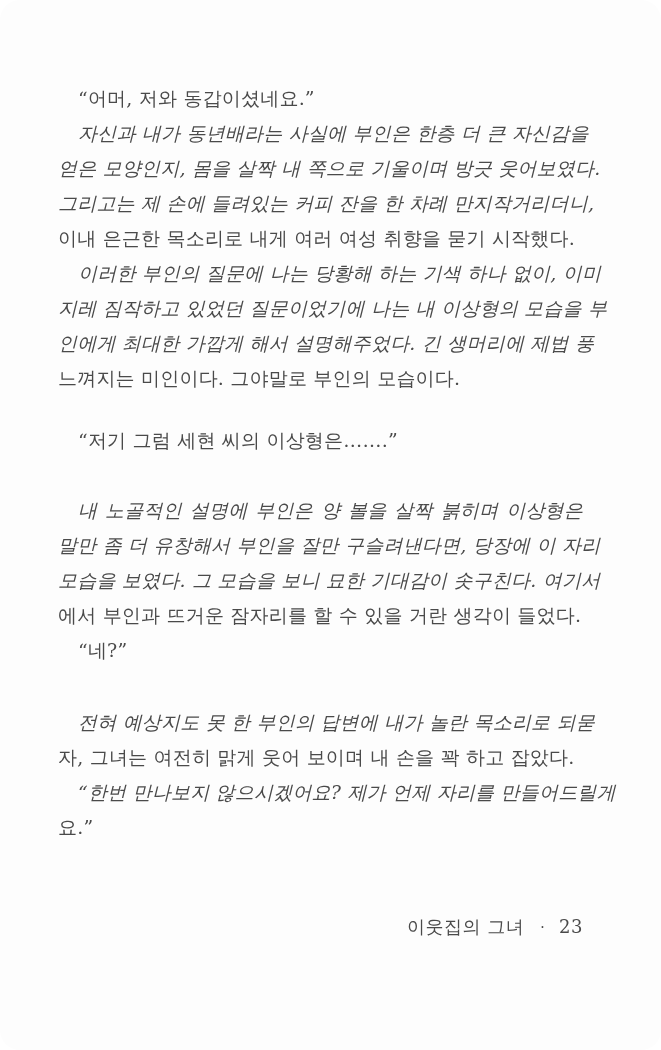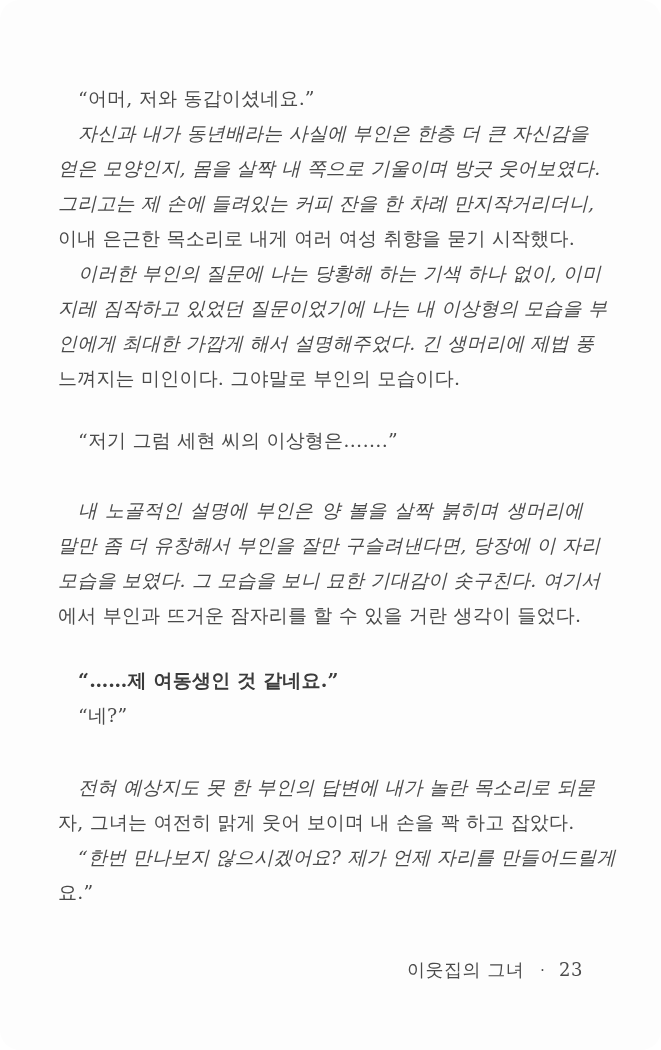--- a/index.html
+++ b/index.html
@@ -44,21 +44,21 @@
     text-align-last: justify;
     font-style: italic;
   }
   .line.bold {
     font-weight: bold;
     color: var(--bold-color, #3b3b3b);
   }
   .page-footer {
     position: absolute;
     left: 58px;
-    top: 955px;
+    top: 912px;
     width: 525px;
     text-align: right;
     color: var(--text-color, #4a4a4a);
     font-size: 18px;
     line-height: 30px;
     letter-spacing: 0.5px;
   }
   .page-footer .sep {
     display: inline-block;
     margin: 0 14px 0 16px;
@@ -76,25 +76,24 @@
   <div class="line indent">“어머, 저와 동갑이셨네요.”</div>
       <div class="line indent justify">자신과 내가 동년배라는 사실에 부인은 한층 더 큰 자신감을</div>
       <div class="line justify">얻은 모양인지, 몸을 살짝 내 쪽으로 기울이며 방긋 웃어보였다.</div>
       <div class="line justify">그리고는 제 손에 들려있는 커피 잔을 한 차례 만지작거리더니,</div>
       <div class="line">이내 은근한 목소리로 내게 여러 여성 취향을 묻기 시작했다.</div>
       <div class="line indent justify">이러한 부인의 질문에 나는 당황해 하는 기색 하나 없이, 이미</div>
       <div class="line justify">지레 짐작하고 있었던 질문이었기에 나는 내 이상형의 모습을 부</div>
       <div class="line justify">인에게 최대한 가깝게 해서 설명해주었다. 긴 생머리에 제법 풍</div>
       <div class="line">느껴지는 미인이다. 그야말로 부인의 모습이다.</div>
       <div class="line indent" style="margin-top: 27px;">“저기 그럼 세현 씨의 이상형은…….”</div>
-      <div class="line indent justify" style="margin-top: 35px;">내 노골적인 설명에 부인은 양 볼을 살짝 붉히며 생머리에</div>
+      <div class="line indent justify" style="margin-top: 35px;">내 노골적인 설명에 부인은 양 볼을 살짝 붉히며 이상형은</div>
       <div class="line justify">말만 좀 더 유창해서 부인을 잘만 구슬려낸다면, 당장에 이 자리</div>
       <div class="line justify">모습을 보였다. 그 모습을 보니 묘한 기대감이 솟구친다. 여기서</div>
       <div class="line">에서 부인과 뜨거운 잠자리를 할 수 있을 거란 생각이 들었다.</div>
-      <div class="line indent bold" style="margin-top: 30px;">“……제 여동생인 것 같네요.”</div>
       <div class="line indent">“네?”</div>
       <div class="line indent justify" style="margin-top: 37px;">전혀 예상지도 못 한 부인의 답변에 내가 놀란 목소리로 되묻</div>
       <div class="line">자, 그녀는 여전히 맑게 웃어 보이며 내 손을 꽉 하고 잡았다.</div>
       <div class="line indent justify">“한번 만나보지 않으시겠어요? 제가 언제 자리를 만들어드릴게</div>
       <div class="line">요.”</div>
     </main>
 
   <footer class="page-footer">
     <span>이웃집의 그녀</span><span class="sep">·</span><span>23</span>
   </footer>

